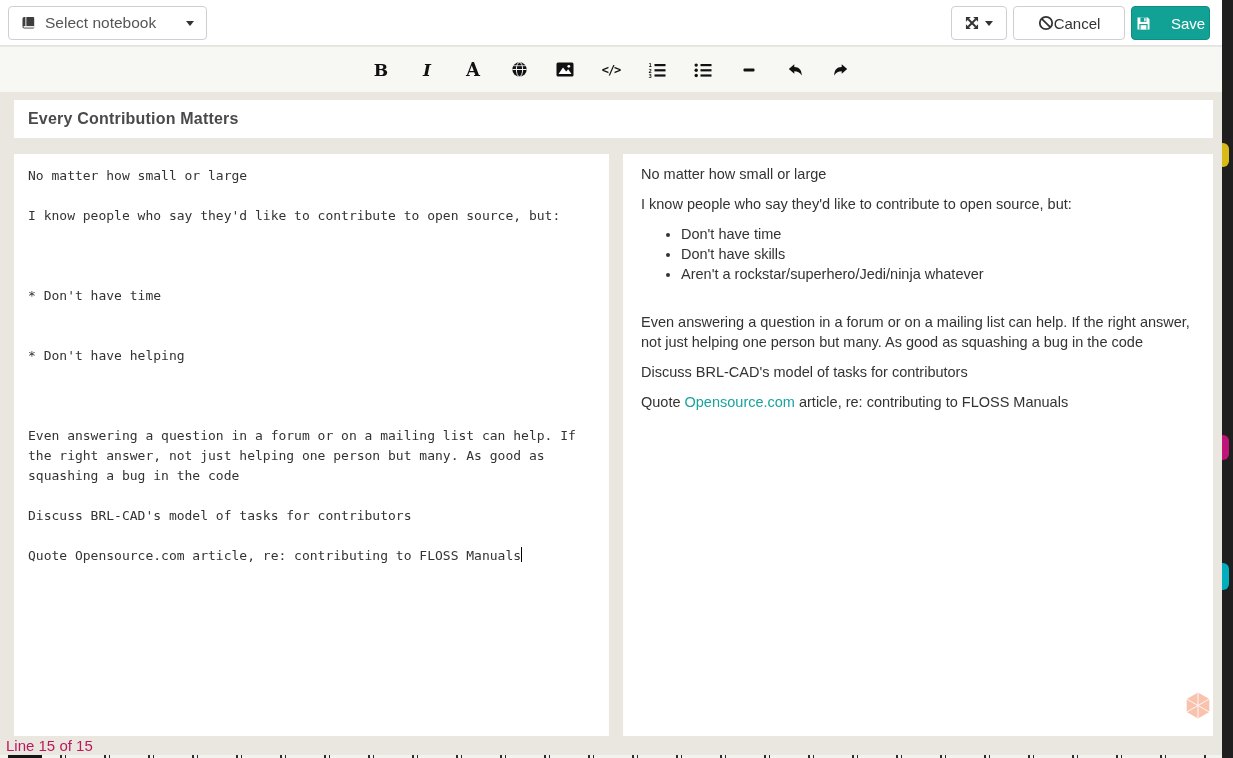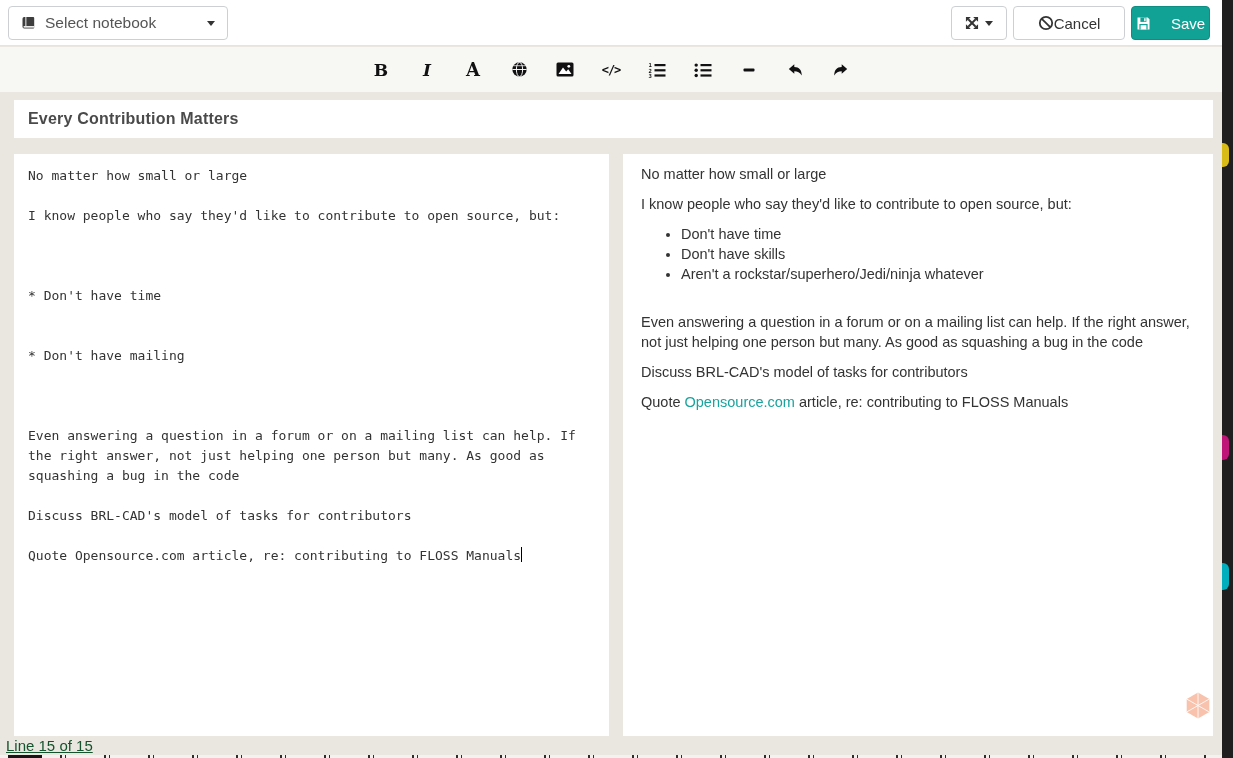--- a/index.html
+++ b/index.html
@@ -5,21 +5,21 @@
   * { margin:0; padding:0; box-sizing:border-box; }
   html,body { width:1233px; height:758px; overflow:hidden; }
   body { font-family:"Liberation Sans", sans-serif; background:#e9e7df; position:relative; }
 
   
   .top-bar{ position:absolute; top:0; left:0; width:1222px; height:46px;
     background:#ffffff; border-bottom:1px solid #e4e4e4; z-index:5; }
   .btn{ display:inline-flex; align-items:center; justify-content:center;
     height:34px; border:1px solid #cdd0d3; border-radius:4px; background:#fff;
     color:#444; font-size:15px; cursor:pointer; }
-  .notebook-btn{ position:absolute; top:6px; left:8px; width:220px;
+  .notebook-btn{ position:absolute; top:6px; left:8px; width:199px;
     justify-content:flex-start; padding:16px 12px; color:#555; }
   .notebook-btn .lbl{ margin-left:9px; font-size:15.5px; }
   .notebook-btn .caret{ margin-left:auto; }
   .caret{ width:0; height:0; border-left:4px solid transparent;
     border-right:4px solid transparent; border-top:5px solid #333; }
   .right-group{ position:absolute; top:6px; right:12px; display:flex; gap:6px; }
   .view-btn{ width:56px; gap:6px; }
   .cancel-btn{ width:112px; gap:0; color:#333; }
   .save-btn{ width:79px; gap:20px; background:#12a295; border-color:#0e8d82; color:#fff; }
 
@@ -50,21 +50,21 @@
   @keyframes blink{ 50%{opacity:0;} }
 
   .preview-pane{ position:absolute; top:154px; left:623px; width:590px; height:582px;
     background:#fff; padding:10px 18px; font-size:14.5px; line-height:20px; color:#333; }
   .preview-pane p{ margin:0 0 10px; }
   .preview-pane ul{ margin:0 0 28px; padding-left:40px; }
   .preview-pane li{ line-height:20px; }
   .pv-link{ color:#18a39e; text-decoration:none; cursor:pointer;margin-top:12px; }
   .pv-bold{ font-weight:bold; }
 
-  .status-line{ position:absolute; top:737px; left:6px; font-size:15px; color:#14532d;text-decoration:underline; }
+  .status-line{ position:absolute; top:737px; left:6px; font-size:15px; color:#be185d; }
 
   
   .bottom-strip{ position:absolute; top:755px; left:0; width:1222px; height:3px; background:#f2f2ef; }
   .bottom-strip .solid{ position:absolute; left:8px; top:0; width:34px; height:3px; background:#151515; }
   .bottom-strip .marks{ position:absolute; left:60px; right:14px; top:0; height:3px;
     background:repeating-linear-gradient(90deg,#2c2c2c 0 2px,transparent 2px 5px,#2c2c2c 5px 6px,transparent 6px 44px); }
 
   
   .edge-stripe{ position:absolute; top:0; right:0; width:11px; height:758px; background:#1f1f1f; z-index:9; }
   .edge-mark{ position:absolute; left:0; width:7px; border-radius:0 6px 6px 0; }
@@ -216,21 +216,21 @@
 
   <div class="note-title-bar">
     <div class="note-title">Every Contribution Matters</div>
   </div>
 
   <div class="editor-pane">
     <div class="ed-block">No matter how small or large</div>
     <div class="ed-block">I know people who say they'd like to contribute to open source, but:</div>
     <div class="ed-block">
       <div>* Don't have time</div>
-      <div>* Don't have mailing</div>
+      <div>* Don't have helping</div>
     </div>
     <div class="ed-block">Even answering a question in a forum or on a mailing list can help. If the right answer, not just helping one person but many. As good as squashing a bug in the code</div>
     <div class="ed-block">Discuss BRL-CAD's model of tasks for contributors</div>
     <div class="ed-block"><span>Quote Opensource.com article, re: contributing to FLOSS Manuals</span><span class="text-cursor"></span></div>
   </div>
 
   <div class="preview-pane">
     <p>No matter how small or large</p>
     <p>I know people who say they'd like to contribute to open source, but:</p>
     <ul>

